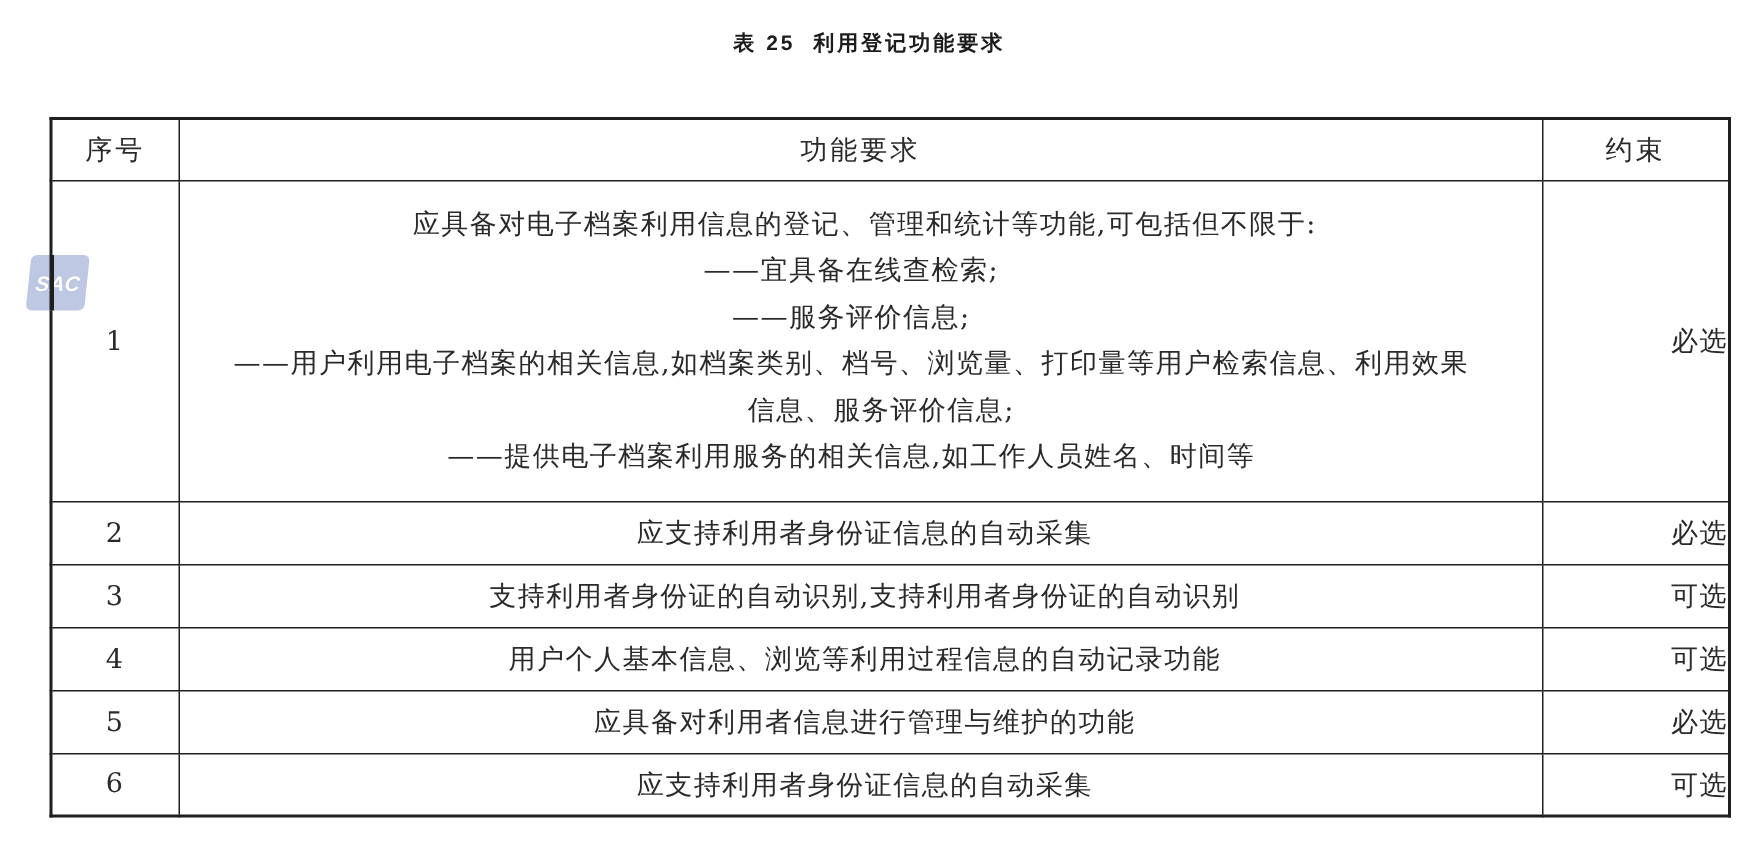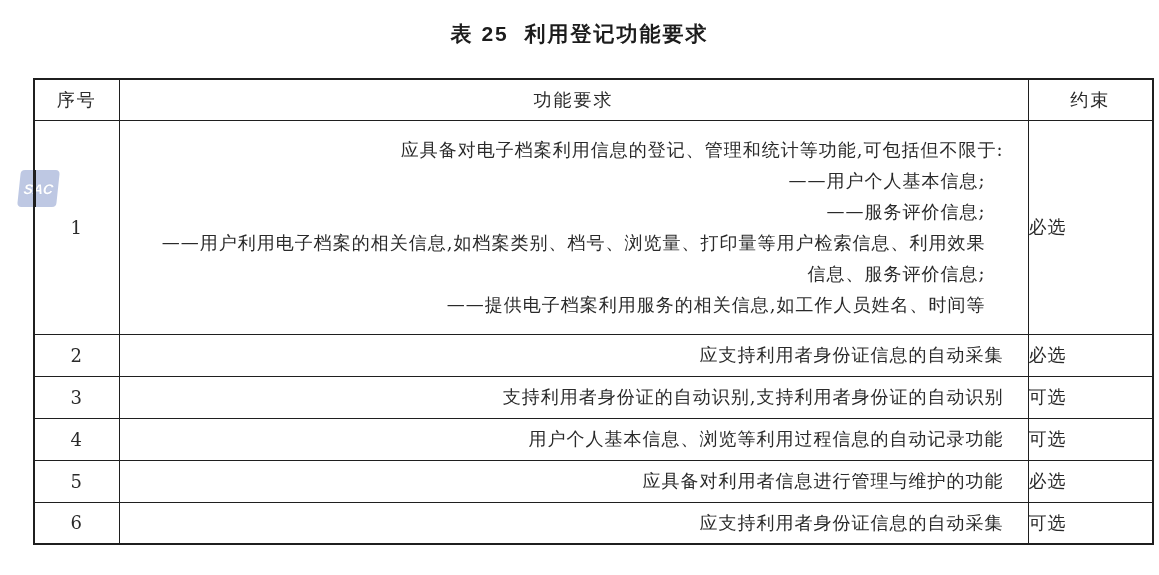--- a/index.html
+++ b/index.html
@@ -10,21 +10,21 @@
     font-family: "DejaVu Serif", serif;
     color: #2a2a2a;
     overflow: hidden;
   }
   .page-title {
     position: absolute;
     top: 20px; left: 0; width: 100%;
     text-align: center;
     font-family: "Liberation Sans", sans-serif;
     font-weight: bold;
-    font-size: 21px;
+    font-size: 14px;
     letter-spacing: 2px;
     color: #1c1c1c;
     white-space: pre;
   }
   table.req-table {
     position: absolute;
     top: 78px; left: 33px;
     width: 1119px;
     border-collapse: collapse;
     table-layout: fixed;
@@ -44,22 +44,22 @@
   }
   .req-table td {
     font-size: 18px;
     letter-spacing: 1px;
     vertical-align: middle;
   }
   .col-no  { width: 85px;  }
   .col-req { width: 909px; }
   .col-con { width: 125px; }
   td.c-no  { text-align: center; }
-  td.c-con { text-align: left; }
-  td.c-req { text-align: right; padding: 6px 24px 6px 30px; }
+  td.c-con { text-align: right; }
+  td.c-req { text-align: center; padding: 6px 24px 6px 30px; }
   tr.row-small td { height: 42px; }
   tr.row-tall td.c-req { height: 214px; vertical-align: middle; }
   .req-line { line-height: 31px; }
   .dash-item {
     line-height: 31px;
     padding-left: 40px;
     text-indent: -40px;
     max-width: 836px;
   }
   .watermark {
@@ -110,21 +110,21 @@
       <th>序号</th>
       <th>功能要求</th>
       <th>约束</th>
     </tr>
   </thead>
   <tbody>
     <tr class="row-tall">
       <td class="c-no">1</td>
       <td class="c-req">
         <div class="req-line">应具备对电子档案利用信息的登记、管理和统计等功能,可包括但不限于:</div>
-        <div class="dash-item">——用户个人基本信息;</div>
+        <div class="dash-item">——宜具备在线查检索;</div>
         <div class="dash-item">——服务评价信息;</div>
         <div class="dash-item">——用户利用电子档案的相关信息,如档案类别、档号、浏览量、打印量等用户检索信息、利用效果信息、服务评价信息;</div>
         <div class="dash-item">——提供电子档案利用服务的相关信息,如工作人员姓名、时间等</div>
       </td>
       <td class="c-con">必选</td>
     </tr>
     <tr class="row-small">
       <td class="c-no">2</td>
       <td class="c-req">应支持利用者身份证信息的自动采集</td>
       <td class="c-con">必选</td>

